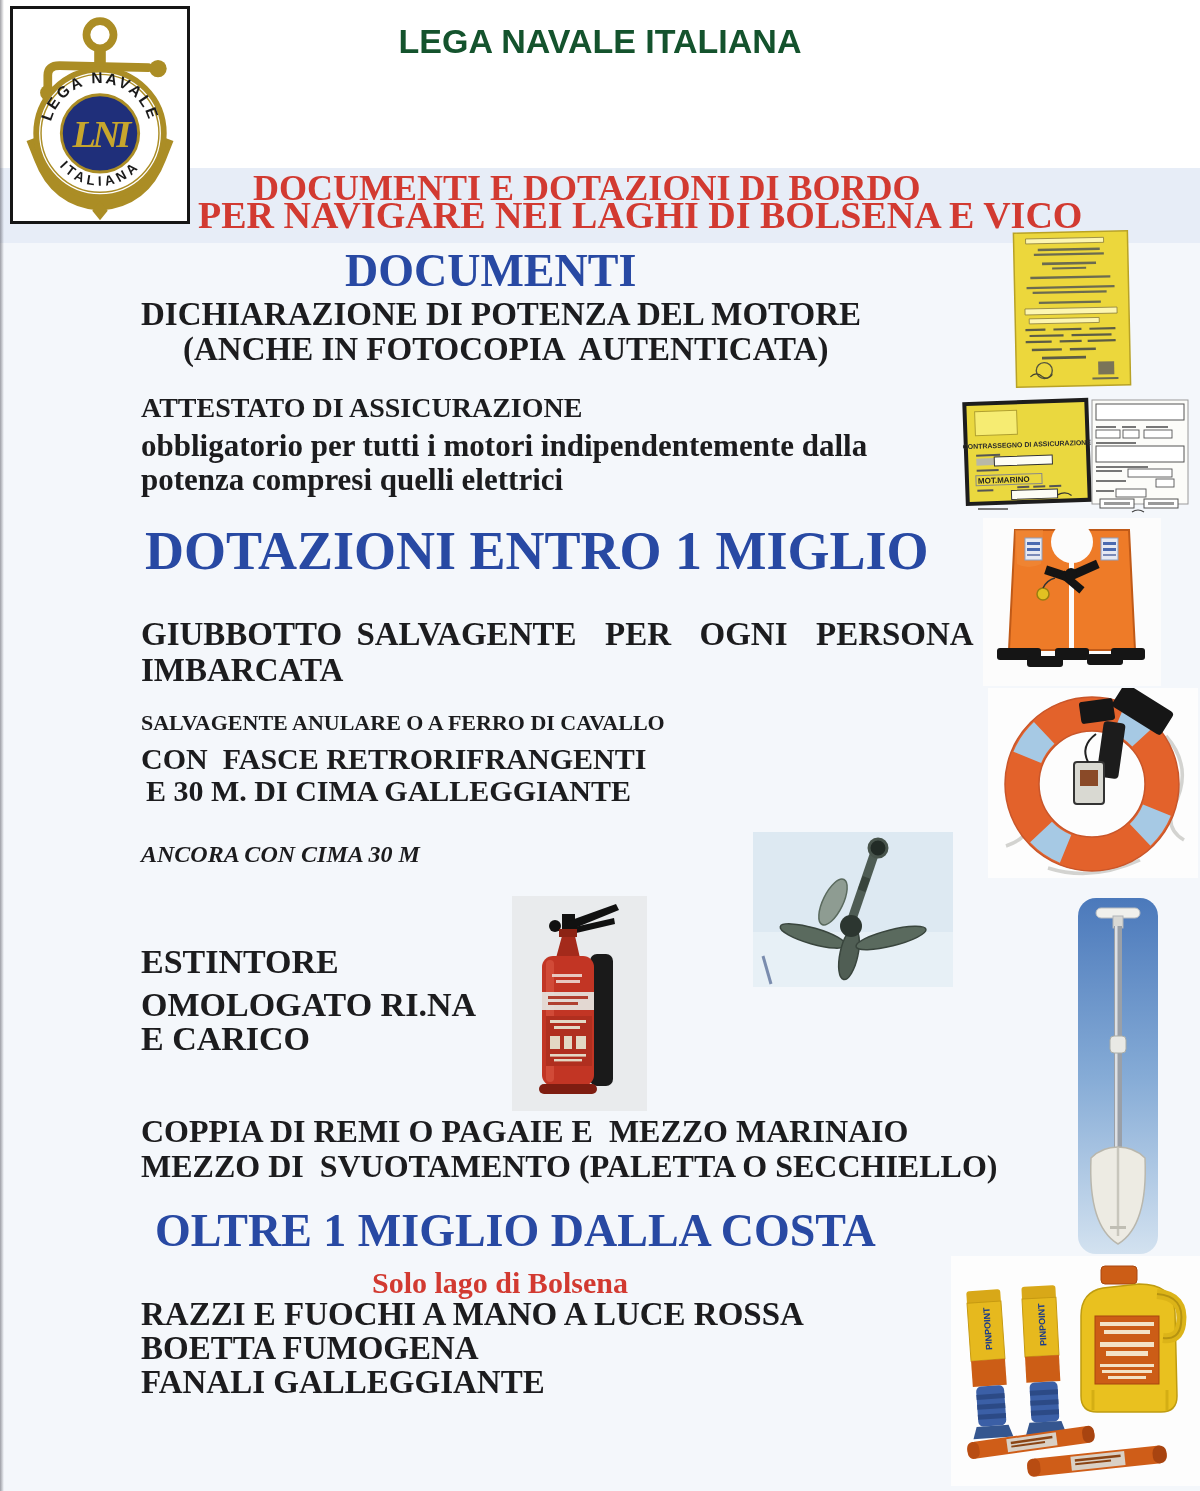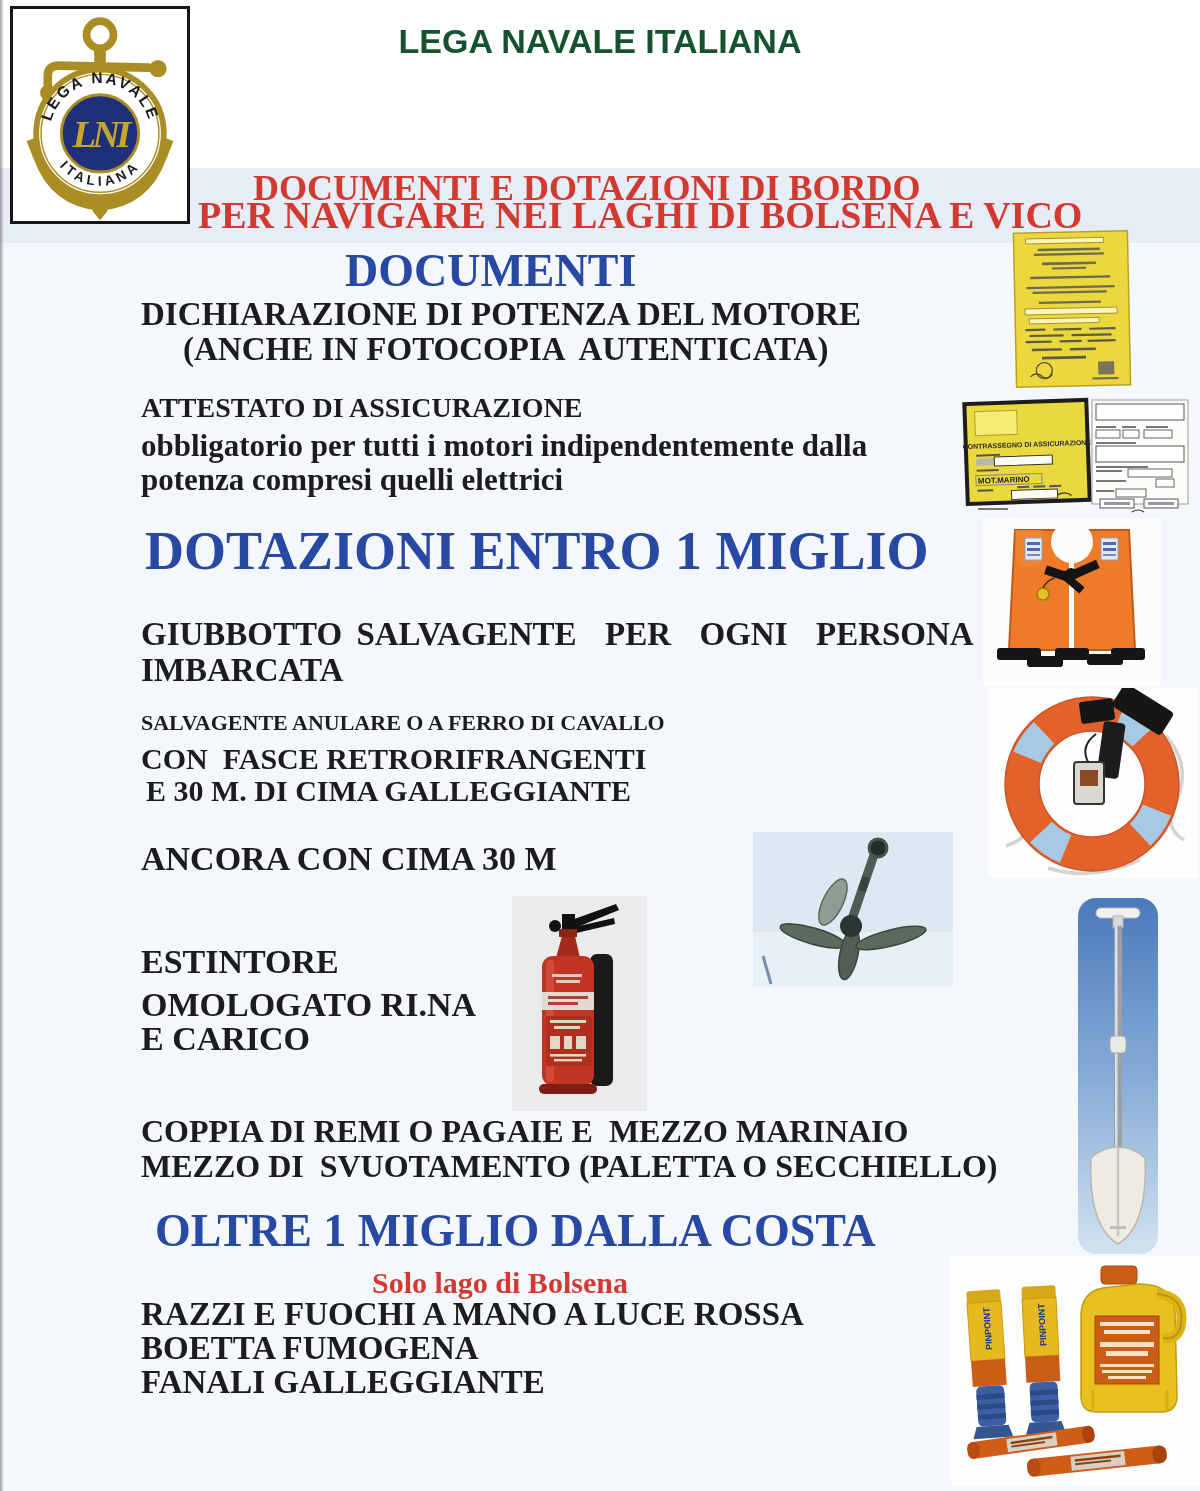--- a/index.html
+++ b/index.html
@@ -80,21 +80,21 @@
 
   <div class="t serif blue" style="left:145px; top:524px; font-size:54px;">DOTAZIONI ENTRO 1 MIGLIO</div>
 
   <div class="t serif" style="left:141px; top:618px; font-size:33px; word-spacing:6px;">GIUBBOTTO SALVAGENTE  PER  OGNI  PERSONA</div>
   <div class="t serif" style="left:141px; top:654px; font-size:33px;">IMBARCATA</div>
 
   <div class="t serif" style="left:141px; top:712px; font-size:22px;">SALVAGENTE ANULARE O A FERRO DI CAVALLO</div>
   <div class="t serif" style="left:141px; top:744px; font-size:30px;">CON  FASCE RETRORIFRANGENTI</div>
   <div class="t serif" style="left:146px; top:776px; font-size:30px;">E 30 M. DI CIMA GALLEGGIANTE</div>
 
-  <div class="t serif" style="left:141px; top:842px; font-size:34px;">ANCORA CON CIMA 30 M</div>
+  <div class="t serif" style="left:141px; top:842px; font-size:24px;font-style:italic;">ANCORA CON CIMA 30 M</div>
 
   <div class="t serif" style="left:141px; top:926px; font-size:34px;margin-top:19px;">ESTINTORE</div>
   <div class="t serif" style="left:141px; top:988px; font-size:34px;">OMOLOGATO RI.NA</div>
   <div class="t serif" style="left:141px; top:1022px; font-size:34px;">E CARICO</div>
 
   <div class="t serif" style="left:141px; top:1115px; font-size:32px;">COPPIA DI REMI O PAGAIE E  MEZZO MARINAIO</div>
   <div class="t serif" style="left:141px; top:1150px; font-size:32px;">MEZZO DI  SVUOTAMENTO (PALETTA O SECCHIELLO)</div>
 
   <div class="t serif blue" style="left:155px; top:1208px; font-size:46px;">OLTRE 1 MIGLIO DALLA COSTA</div>
   <div class="t serif red" style="left:372px; top:1268px; font-size:30px;">Solo lago di Bolsena</div>

